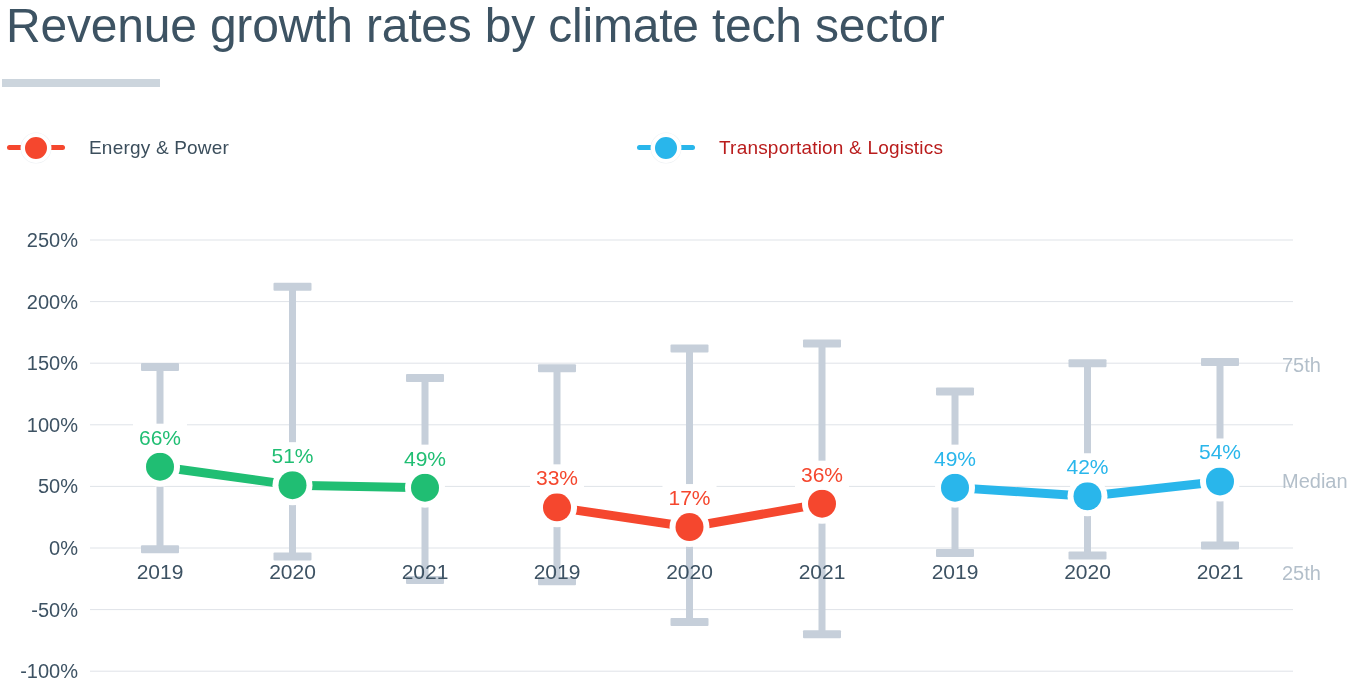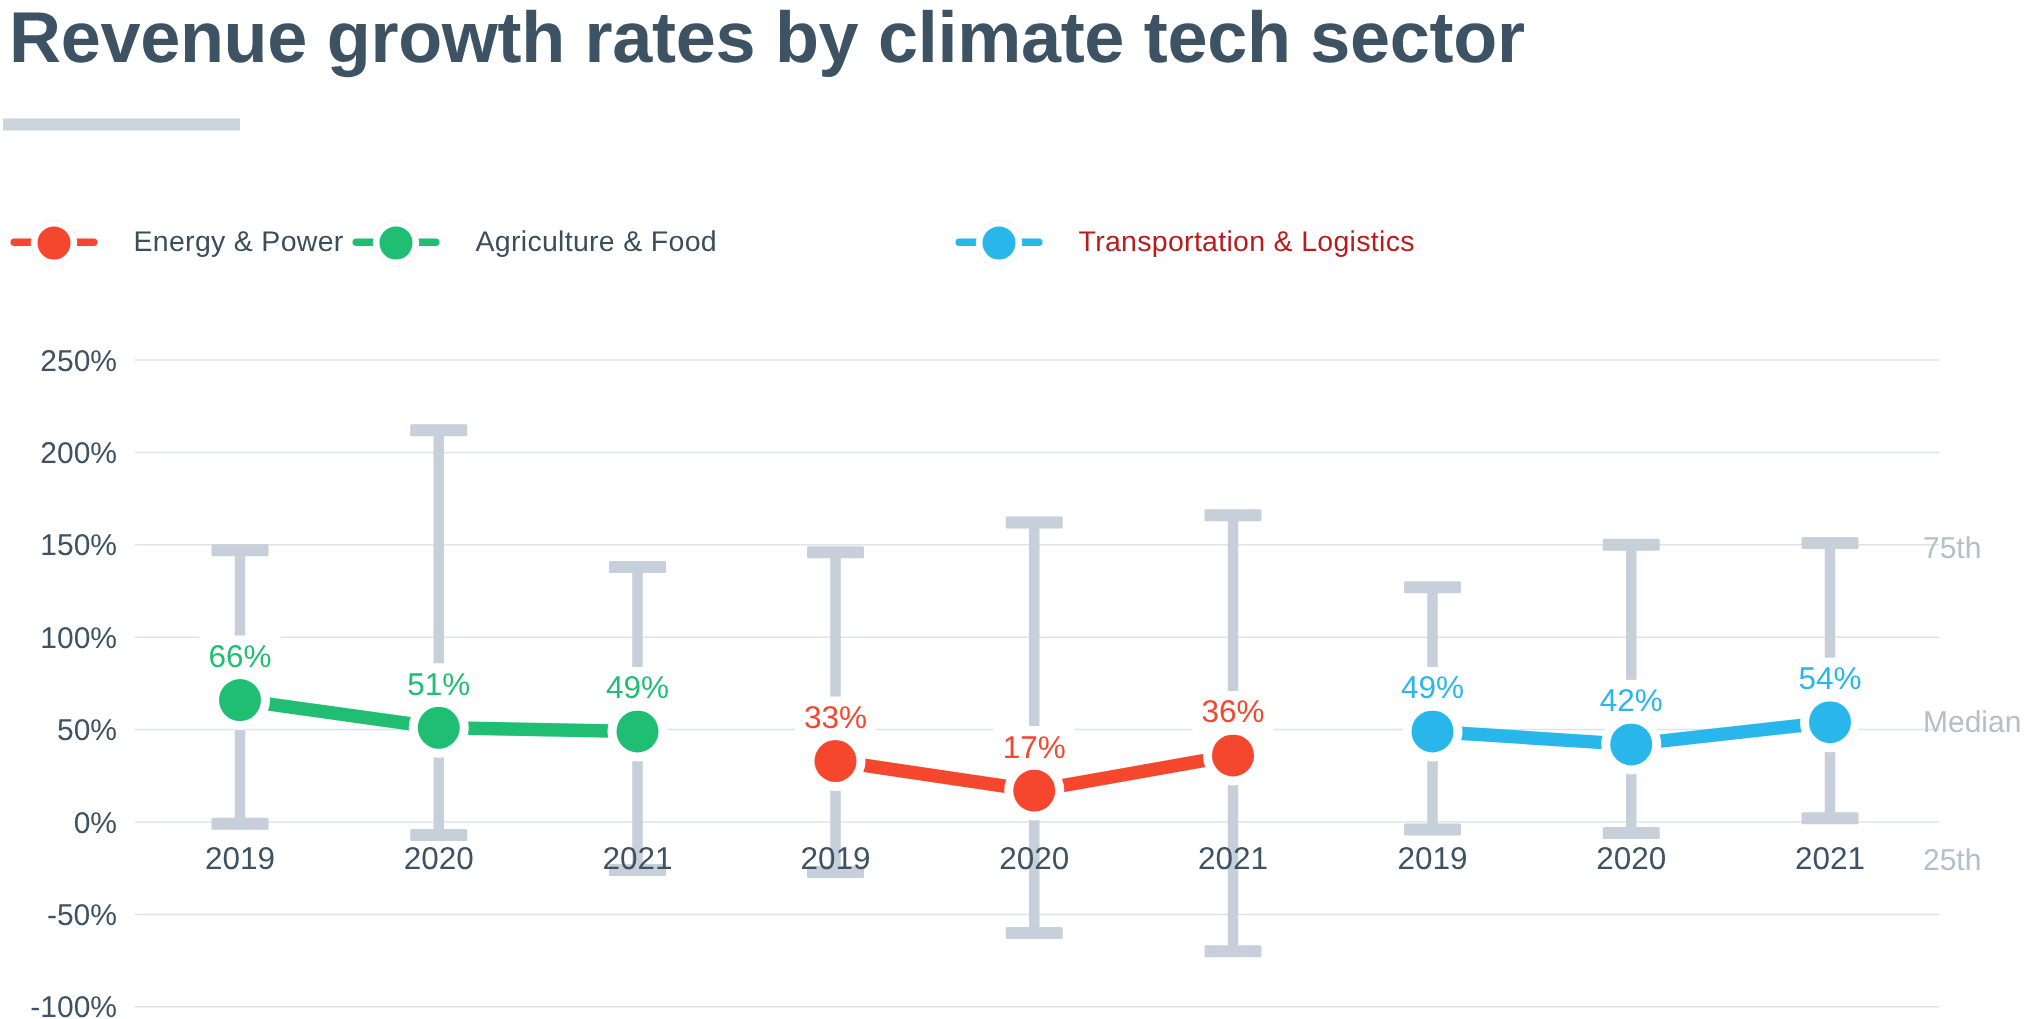--- a/index.html
+++ b/index.html
@@ -1,20 +1,20 @@
 <!DOCTYPE html>
 <html><head>
 <meta charset="utf-8">
 <style>
   html,body{margin:0;padding:0;background:#ffffff;}
   .page{position:relative;width:1357px;height:679px;background:#ffffff;font-family:"Liberation Sans",sans-serif;overflow:hidden;}
-  .chart-title{position:absolute;left:6px;top:0px;margin:0;font-size:48px;font-weight:700;letter-spacing:-0.2px;line-height:52px;white-space:nowrap;}
+  .chart-title{position:absolute;left:6px;top:0px;margin:0;font-size:48px;font-weight:400;letter-spacing:-0.2px;line-height:52px;white-space:nowrap;}
   .title-underline{position:absolute;left:2px;top:79px;width:158px;height:8px;}
   .legend{position:absolute;left:0;top:129px;width:100%;height:32px;}
-  .legend-item{position:absolute;top:17px;display:flex;align-items:center;height:32px;justify-content:space-between;}
+  .legend-item{position:absolute;top:3px;display:flex;align-items:center;height:32px;justify-content:space-between;}
   .legend-marker{position:relative;width:58px;height:32px;flex:0 0 auto;}
   .legend-line{position:absolute;left:0;top:13px;width:58px;height:5px;border-radius:2.5px;}
   .legend-dot{position:absolute;left:14px;top:1px;width:30px;height:30px;border-radius:50%;border:4px solid #ffffff;box-sizing:border-box;box-shadow:0 0 0 0.5px #eef1f4;}
   .legend-label{margin-left:24px;font-size:19px;font-weight:500;letter-spacing:0.2px;white-space:nowrap;}
   .chart-svg{position:absolute;left:0;top:0;}
   .chart-svg text{font-family:"Liberation Sans",sans-serif;}
 </style>
 </head>
 <body>
 
@@ -23,27 +23,20 @@
   <h1 class="chart-title" style="color: rgb(61, 83, 99);">Revenue growth rates by climate tech sector</h1>
   <div class="title-underline" style="background: rgb(204, 213, 221);"></div>
 
   <div class="legend">
     <div class="legend-item" style="left:7px">
       <span class="legend-marker">
         <span class="legend-line" style="background: rgb(245, 71, 46);"></span>
         <span class="legend-dot" style="background: rgb(245, 71, 46);"></span>
       </span>
       <span class="legend-label" style="color: rgb(59, 78, 92);">Energy &amp; Power</span>
-    </div>
-    <div class="legend-item" style="left:235px">
-      <span class="legend-marker">
-        <span class="legend-line" style="background: rgb(32, 190, 115);"></span>
-        <span class="legend-dot" style="background: rgb(32, 190, 115);"></span>
-      </span>
-      <span class="legend-label" style="color: rgb(59, 78, 92);">Agriculture &amp; Food</span>
     </div>
     <div class="legend-item" style="left:637px">
       <span class="legend-marker">
         <span class="legend-line" style="background: rgb(41, 182, 235);"></span>
         <span class="legend-dot" style="background: rgb(41, 182, 235);"></span>
       </span>
       <span class="legend-label" style="color: #b91c1c;">Transportation &amp; Logistics</span>
     </div>
   </div>
 

